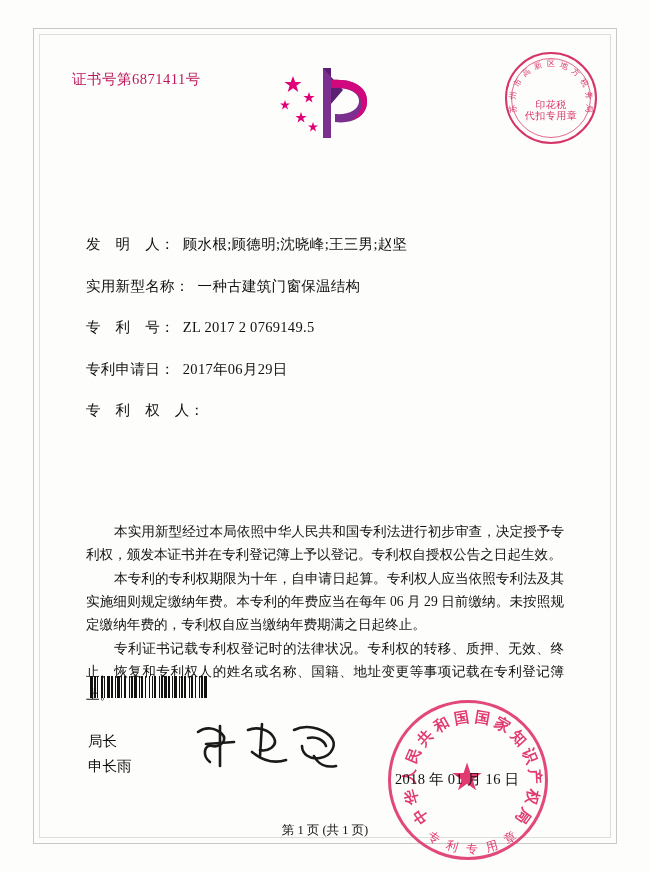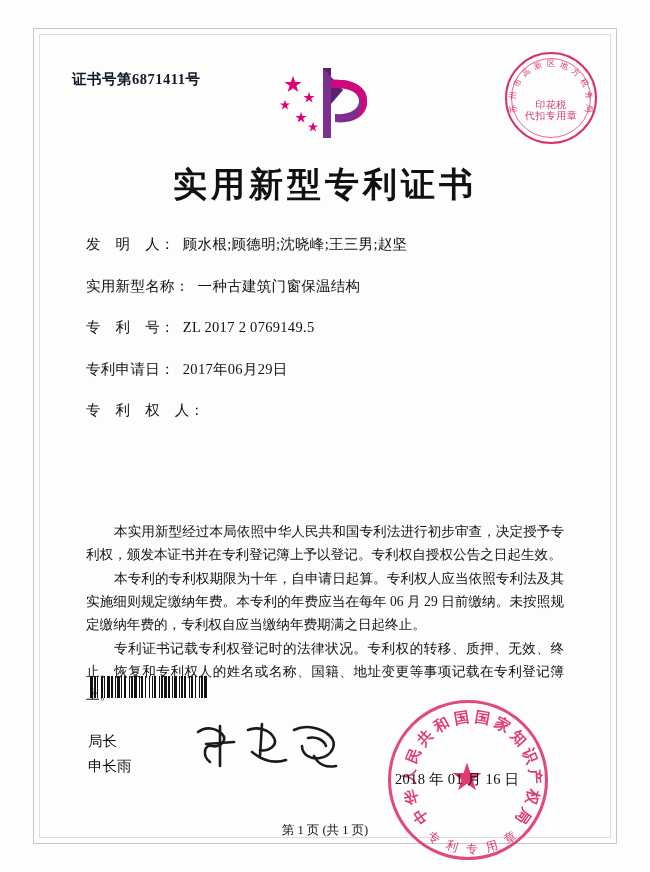--- a/index.html
+++ b/index.html
@@ -41,23 +41,22 @@
     box-sizing: border-box;
   }
 
   
   .cert-number {
     position: absolute;
     left: 72px;
     top: 70px;
     font-size: 14.5px;
     letter-spacing: 0.5px;
-    color: #0f172a;
+    color: #be185d;
     font-family: "Liberation Serif", serif;
-    font-weight: bold;
   }
 
   .logo {
     position: absolute;
     left: 265px;
     top: 60px;
     width: 120px;
     height: 86px;
   }
 
@@ -297,21 +296,20 @@
         <span class="arc-char" style="transform: rotate(-20deg);">新</span>
         <span class="arc-char" style="transform: rotate(0deg);">区</span>
         <span class="arc-char" style="transform: rotate(20deg);">地</span>
         <span class="arc-char" style="transform: rotate(40deg);">方</span>
         <span class="arc-char" style="transform: rotate(60deg);">税</span>
         <span class="arc-char" style="transform: rotate(80deg);">务</span>
         <span class="arc-char" style="transform: rotate(100deg);">局</span>
       </div>
   </div>
 
-  <div class="title">实用新型专利证书</div>
 
   <div class="fields">
     <div class="field-row">
       <span class="field-label">发　明　人：</span>
       <span class="field-value">顾水根;顾德明;沈晓峰;王三男;赵坚</span>
     </div>
     <div class="field-row">
       <span class="field-label">实用新型名称：</span>
       <span class="field-value">一种古建筑门窗保温结构</span>
     </div>

